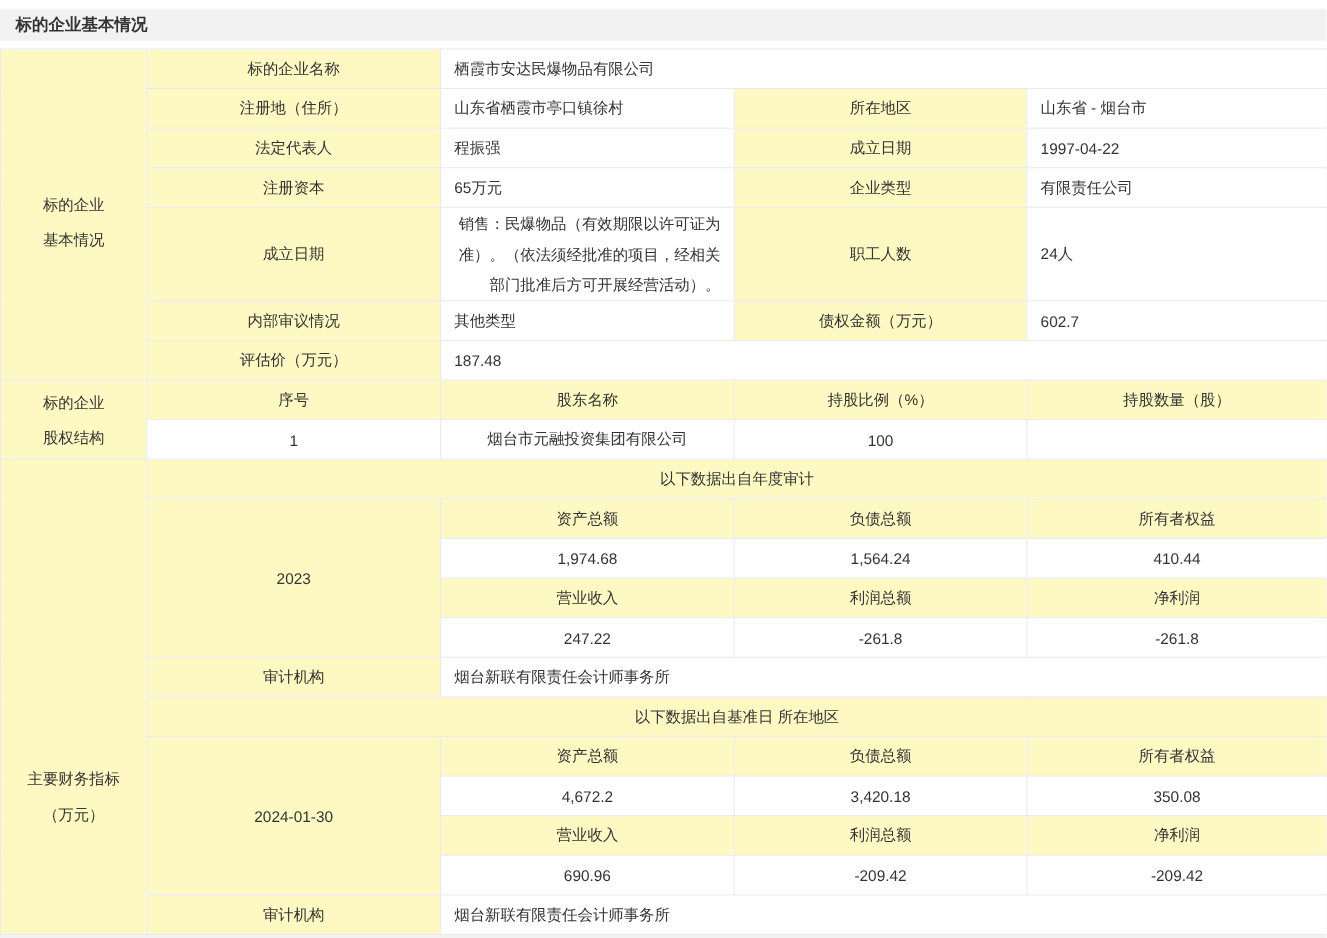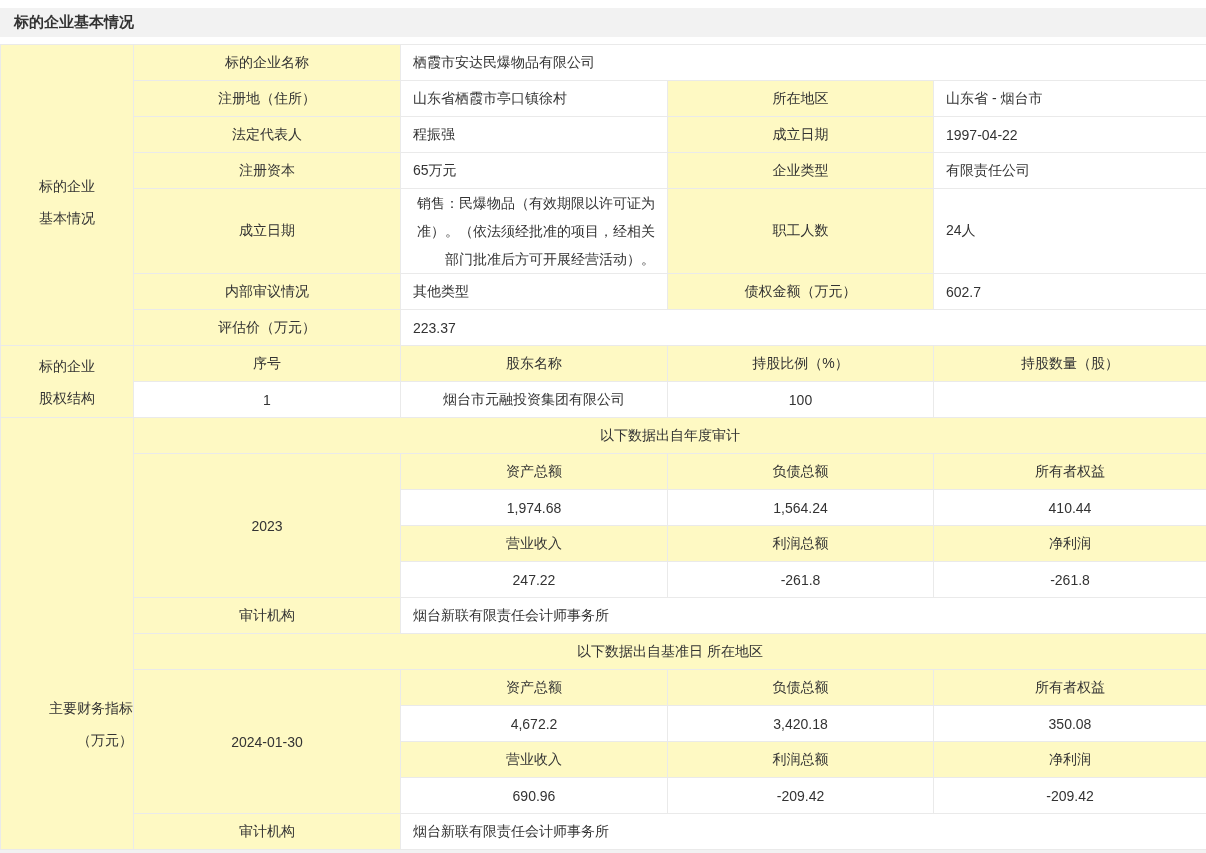--- a/index.html
+++ b/index.html
@@ -33,21 +33,21 @@
     padding: 0;
     text-align: center;
     vertical-align: middle;
     color: #333333;
     overflow: hidden;
   }
   td.g { background: #fef9c3; margin-top: 20px; }
   td.left { text-align: left; padding: 0 12px; }
   td.group div { line-height: 32px; }
   td.pad-basic { padding-top: 14px; }
-  td.pad-fin { padding-top: 180px; text-align: right; }
+  td.pad-fin { padding-top: 180px; }
   tr.tall { height: 84px; }
   td.scope-cell { line-height: 28px; padding: 0 12px; text-align: right; }
   .bottom-strip { flex: 1 1 auto; background: #f2f2f2; min-height: 4px; }
 </style>
 </head>
 <body>
 
 <div class="title-bar">
   <span>标的企业基本情况</span>
 </div>
@@ -95,21 +95,21 @@
       <td class="left">24人</td>
     </tr>
     <tr>
       <td class="g">内部审议情况</td>
       <td class="left">其他类型</td>
       <td class="g">债权金额（万元）</td>
       <td class="left">602.7</td>
     </tr>
     <tr>
       <td class="g">评估价（万元）</td>
-      <td class="left" colspan="3">223.37</td>
+      <td class="left" colspan="3">187.48</td>
     </tr>
 
     <tr>
       <td class="g group" rowspan="2">
         <div>标的企业</div>
         <div>股权结构</div>
       </td>
       <td class="g">序号</td>
       <td class="g">股东名称</td>
       <td class="g">持股比例（%）</td>

